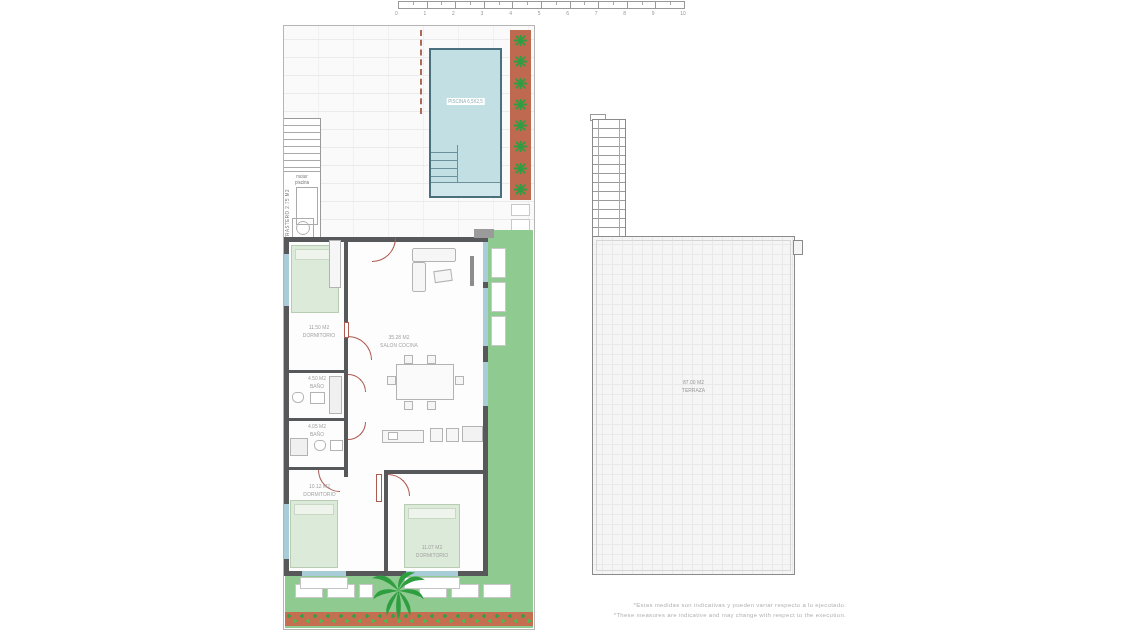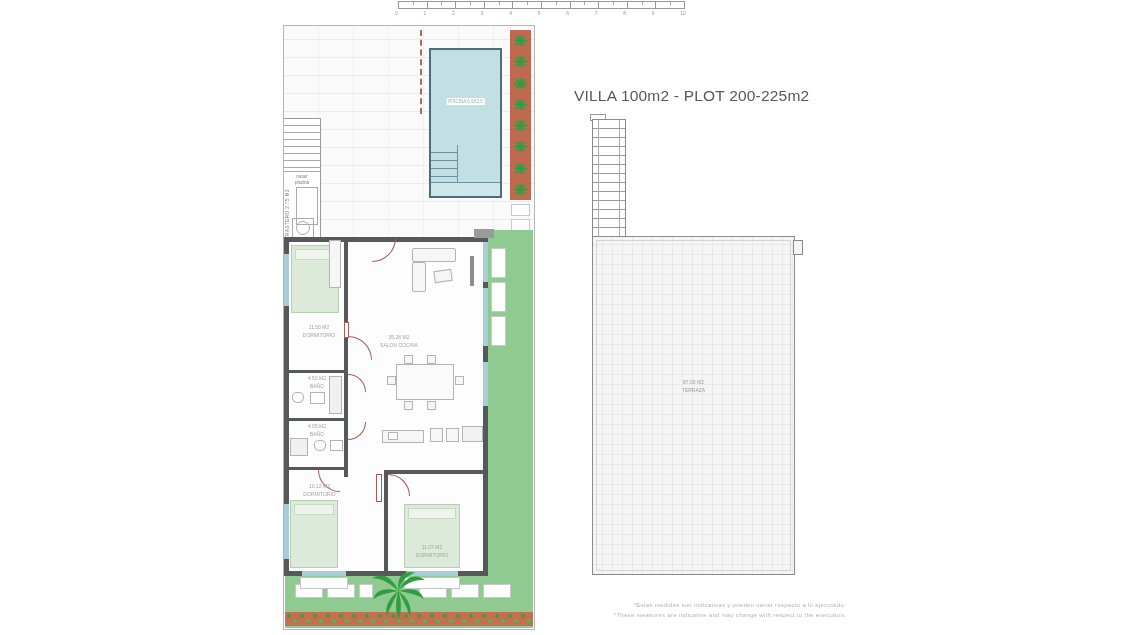--- a/index.html
+++ b/index.html
@@ -321,21 +321,20 @@
         <path d="M27 20 C13 16 5 20 3 28 C12 22 20 22 27 20Z"></path>
         <path d="M27 20 C41 16 49 20 51 28 C42 22 34 22 27 20Z"></path>
         <path d="M27 20 C34 5 45 4 52 10 C42 9 33 14 27 20Z"></path>
         <path d="M27 20 C24 30 24 40 27 47 C30 40 30 30 27 20Z"></path>
         <path d="M27 20 C17 28 14 36 16 44 C20 34 24 26 27 20Z"></path>
         <path d="M27 20 C37 28 40 36 38 44 C34 34 30 26 27 20Z"></path>
       </g>
     </svg>
   </div>
 
-  <div class="title">VILLA 100m2 - PLOT 200-225m2</div>
 
   <div class="stair-cap"></div>
   <div class="stairs2"></div>
 
   <div class="terrace2">
     <div class="terr-label">
       <span>87.00 M2</span>
       <span>TERRAZA</span>
     </div>
   </div>

